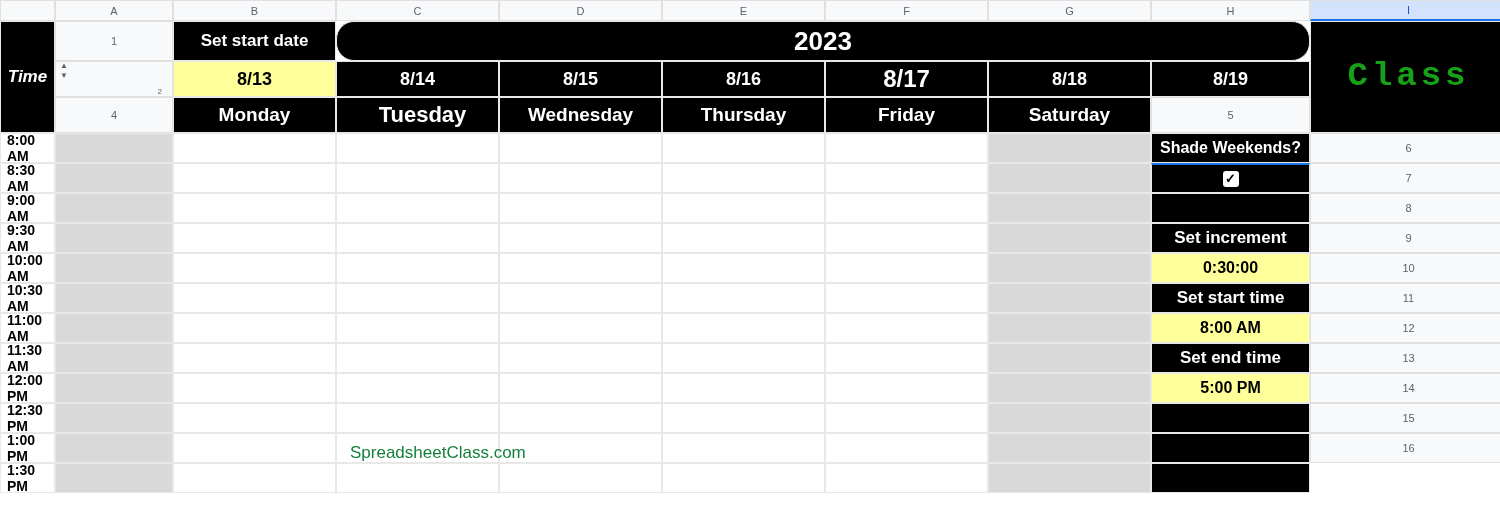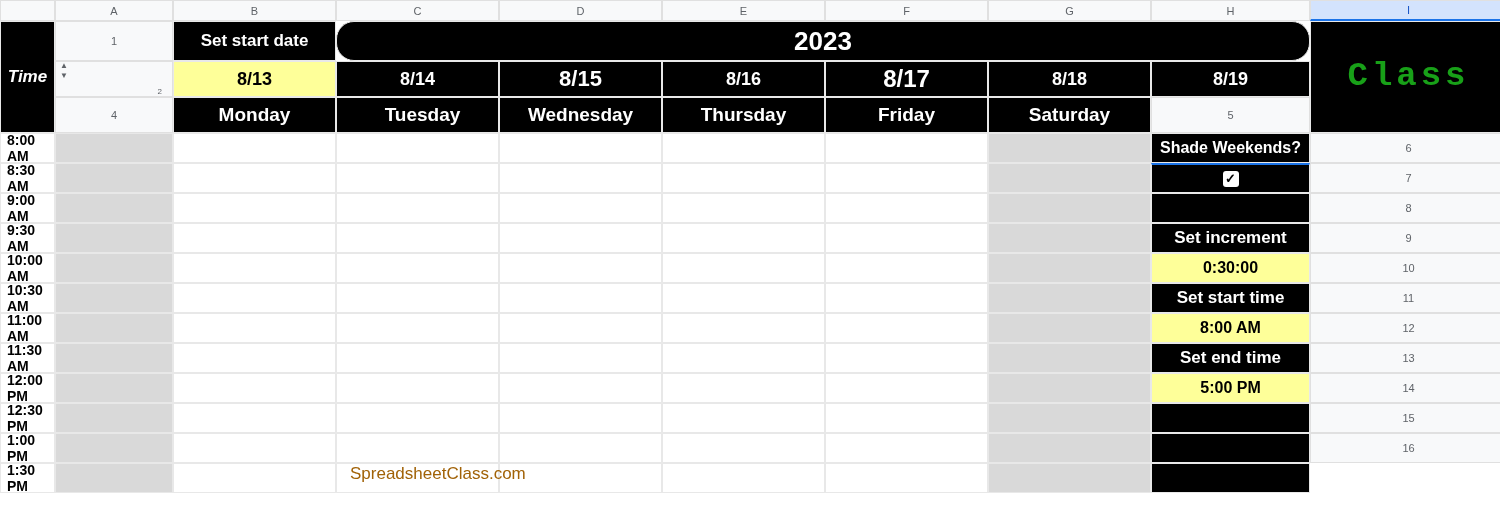--- a/index.html
+++ b/index.html
@@ -61,22 +61,22 @@
     font-size:24px;
   }
   .logo .l2 { font-size:34px; letter-spacing:4px; }
   .checkbox {
     width:16px; height:16px; background:#fff; border-radius:3px;
     display:flex; align-items:center; justify-content:center;
     color:#000; font-size:13px; font-weight:bold;
   }
   .watermark {
     position:absolute;
-    left:350px; top:464px;
-    color:#a16207;
+    left:350px; top:443px;
+    color:#15803d;
     font-size:17px;
     font-family: Arial, sans-serif;
   }
   .selected-col-top { border-top:2px solid #1a73e8; }
 </style>
 </head>
 <body>
 
 <div class="sheet" id="grid" style="grid-template-rows: 21px 40px 36px 36px 30px 30px 30px 30px 30px 30px 30px 30px 30px 30px 30px 30px;">
     <div class="corner"></div>
@@ -100,28 +100,28 @@
     </div>
     <div class="row-header row-arrows" style="justify-content: space-between; padding-right: 4px;">
       <div style="display:flex;flex-direction:column;gap:2px;">
         <span>▲</span>
         <span>▼</span>
       </div>
       <div style="margin-left:auto;margin-right:6px;">2</div>
     </div>
     <div class="cell yellowc" style="font-size: 18px;">8/13</div>
     <div class="cell blackc" style="font-size: 18px;">8/14</div>
-    <div class="cell blackc" style="font-size: 22px;">8/15</div>
+    <div class="cell blackc" style="font-size: 18px;">8/15</div>
     <div class="cell blackc" style="font-size: 18px;">8/16</div>
     <div class="cell blackc" style="font-size: 24px;">8/17</div>
     <div class="cell blackc" style="font-size: 18px;">8/18</div>
     <div class="cell blackc" style="font-size: 18px;">8/19</div>
     <div class="row-header">4</div>
     <div class="cell blackc" style="font-size: 19px;">Monday</div>
-    <div class="cell blackc" style="font-size: 19px; padding-left: 16px;">Tuesday</div>
+    <div class="cell blackc" style="font-size: 22px; padding-left: 16px;">Tuesday</div>
     <div class="cell blackc" style="font-size: 19px;">Wednesday</div>
     <div class="cell blackc" style="font-size: 19px;">Thursday</div>
     <div class="cell blackc" style="font-size: 19px;">Friday</div>
     <div class="cell blackc" style="font-size: 19px;">Saturday</div>
     <div class="row-header">5</div>
     <div class="cell time">8:00 AM</div>
     <div class="cell shadecol"></div>
     <div class="cell"></div>
     <div class="cell"></div>
     <div class="cell"></div>

